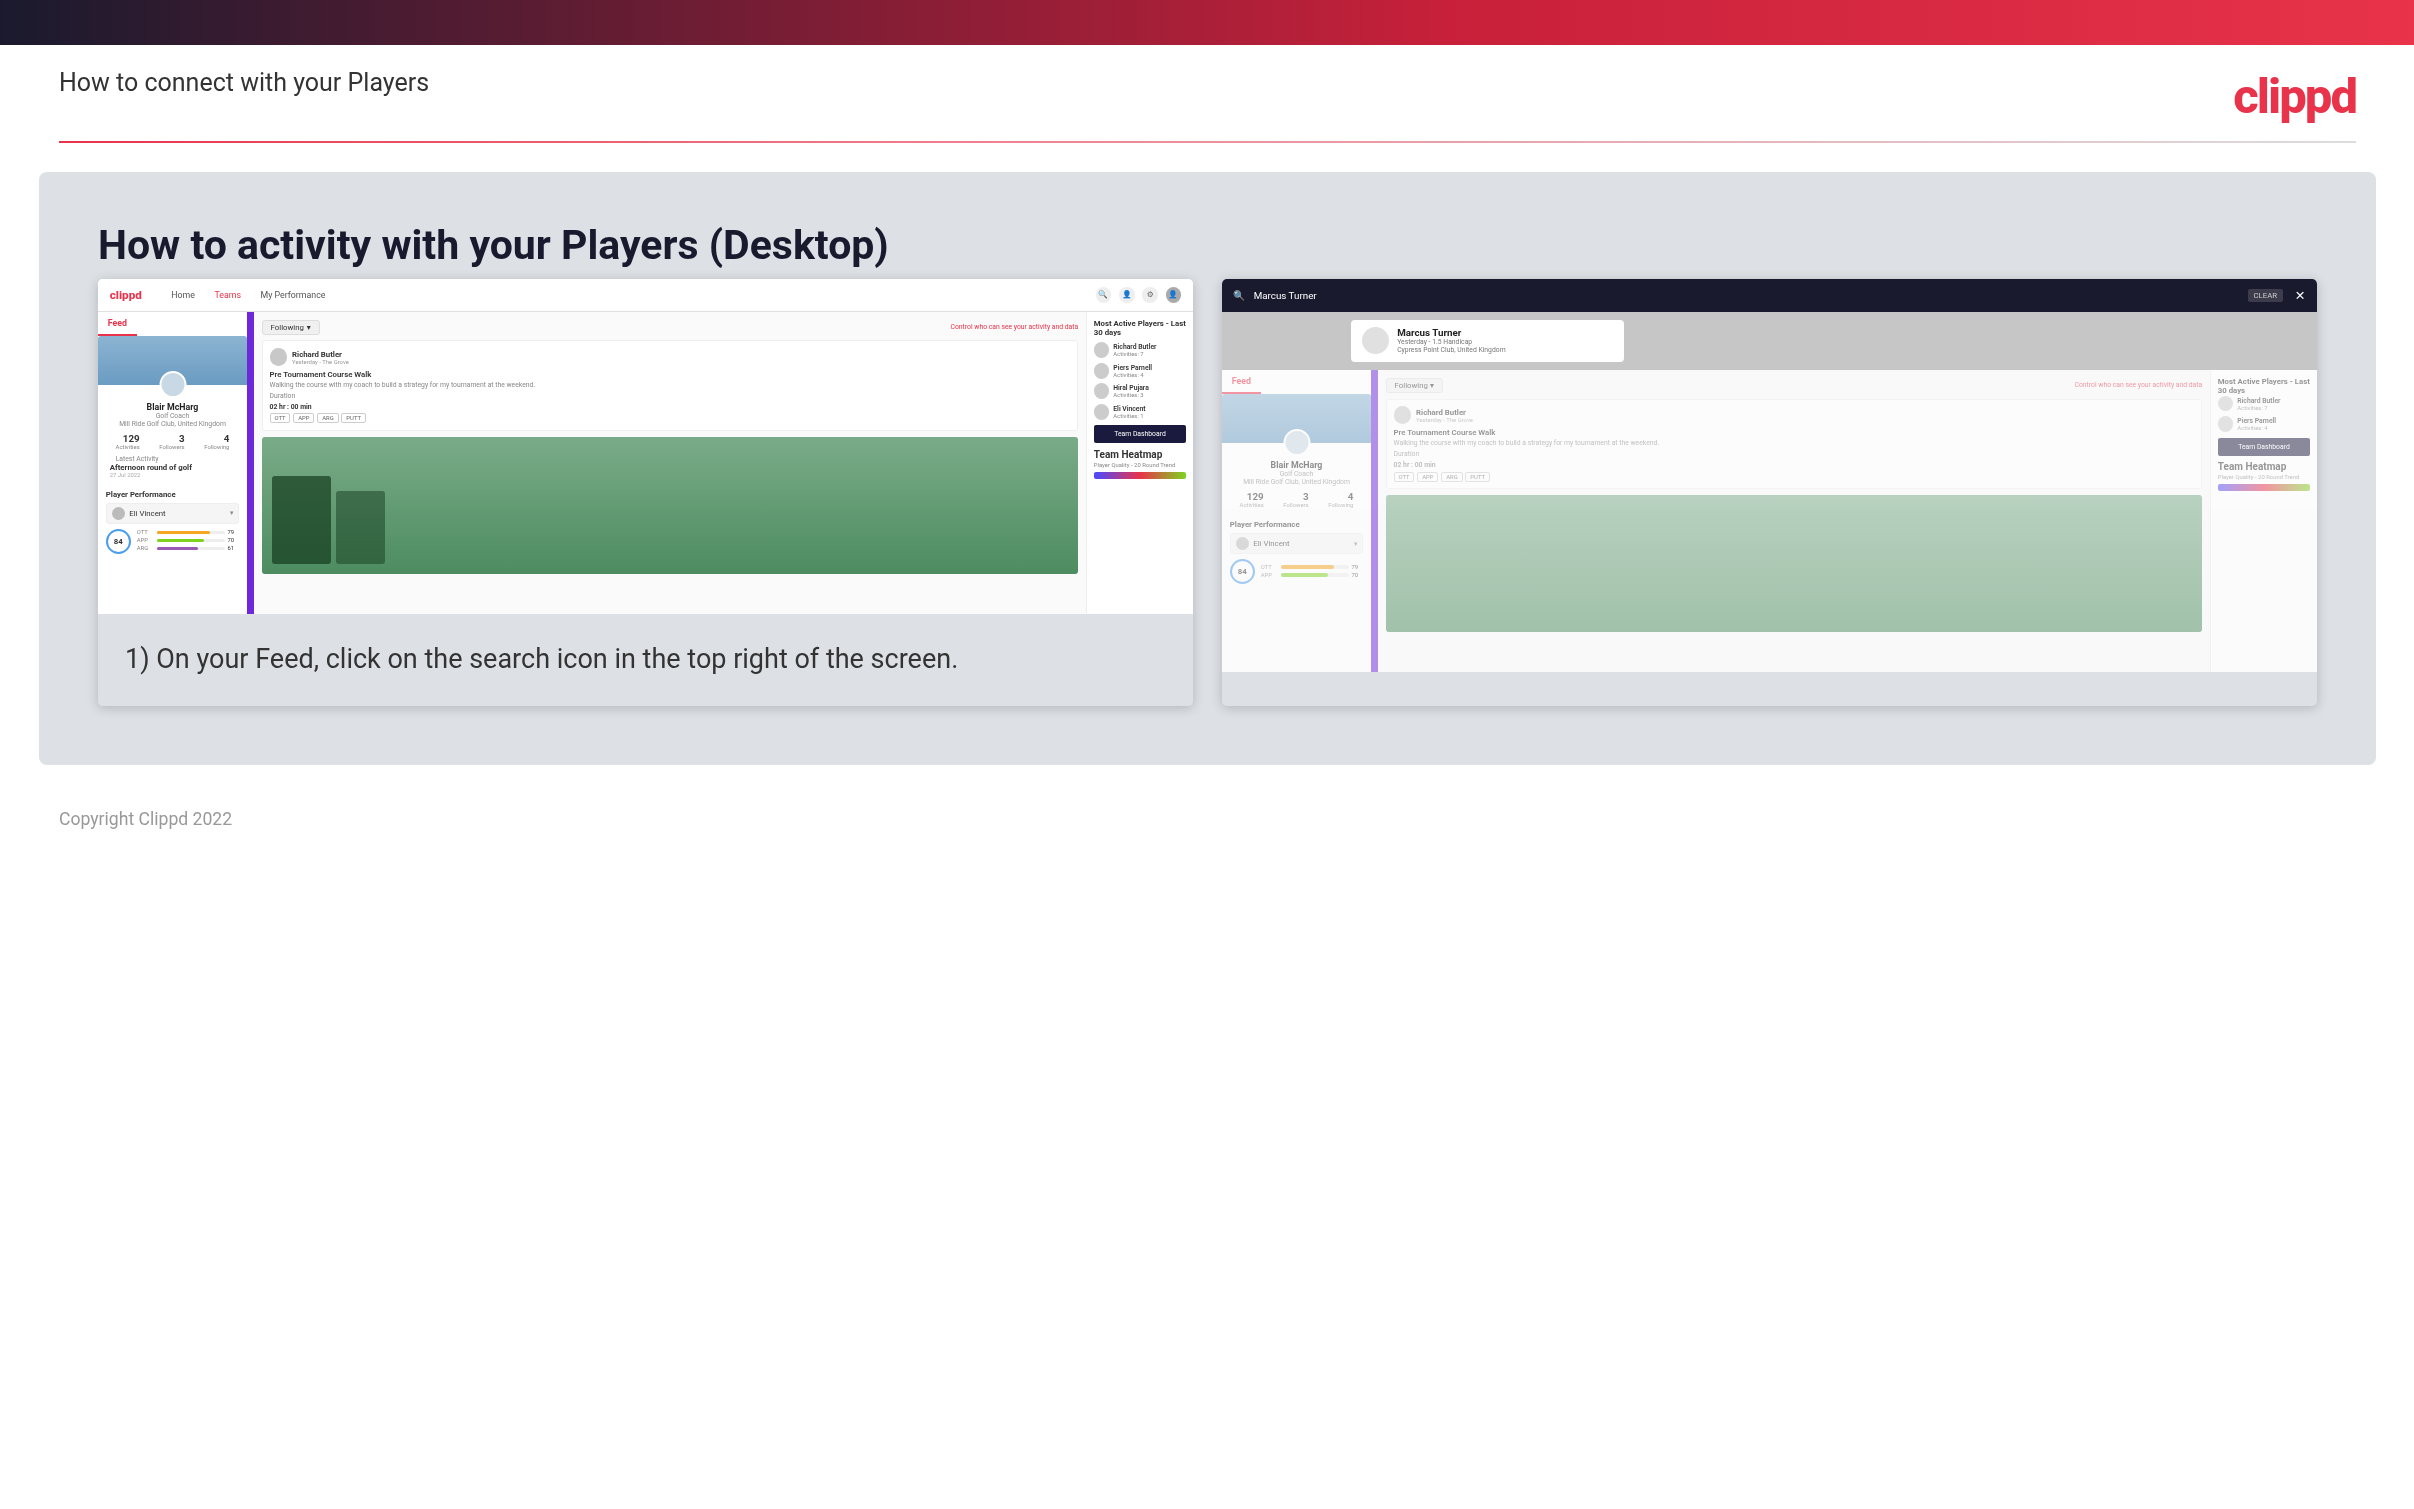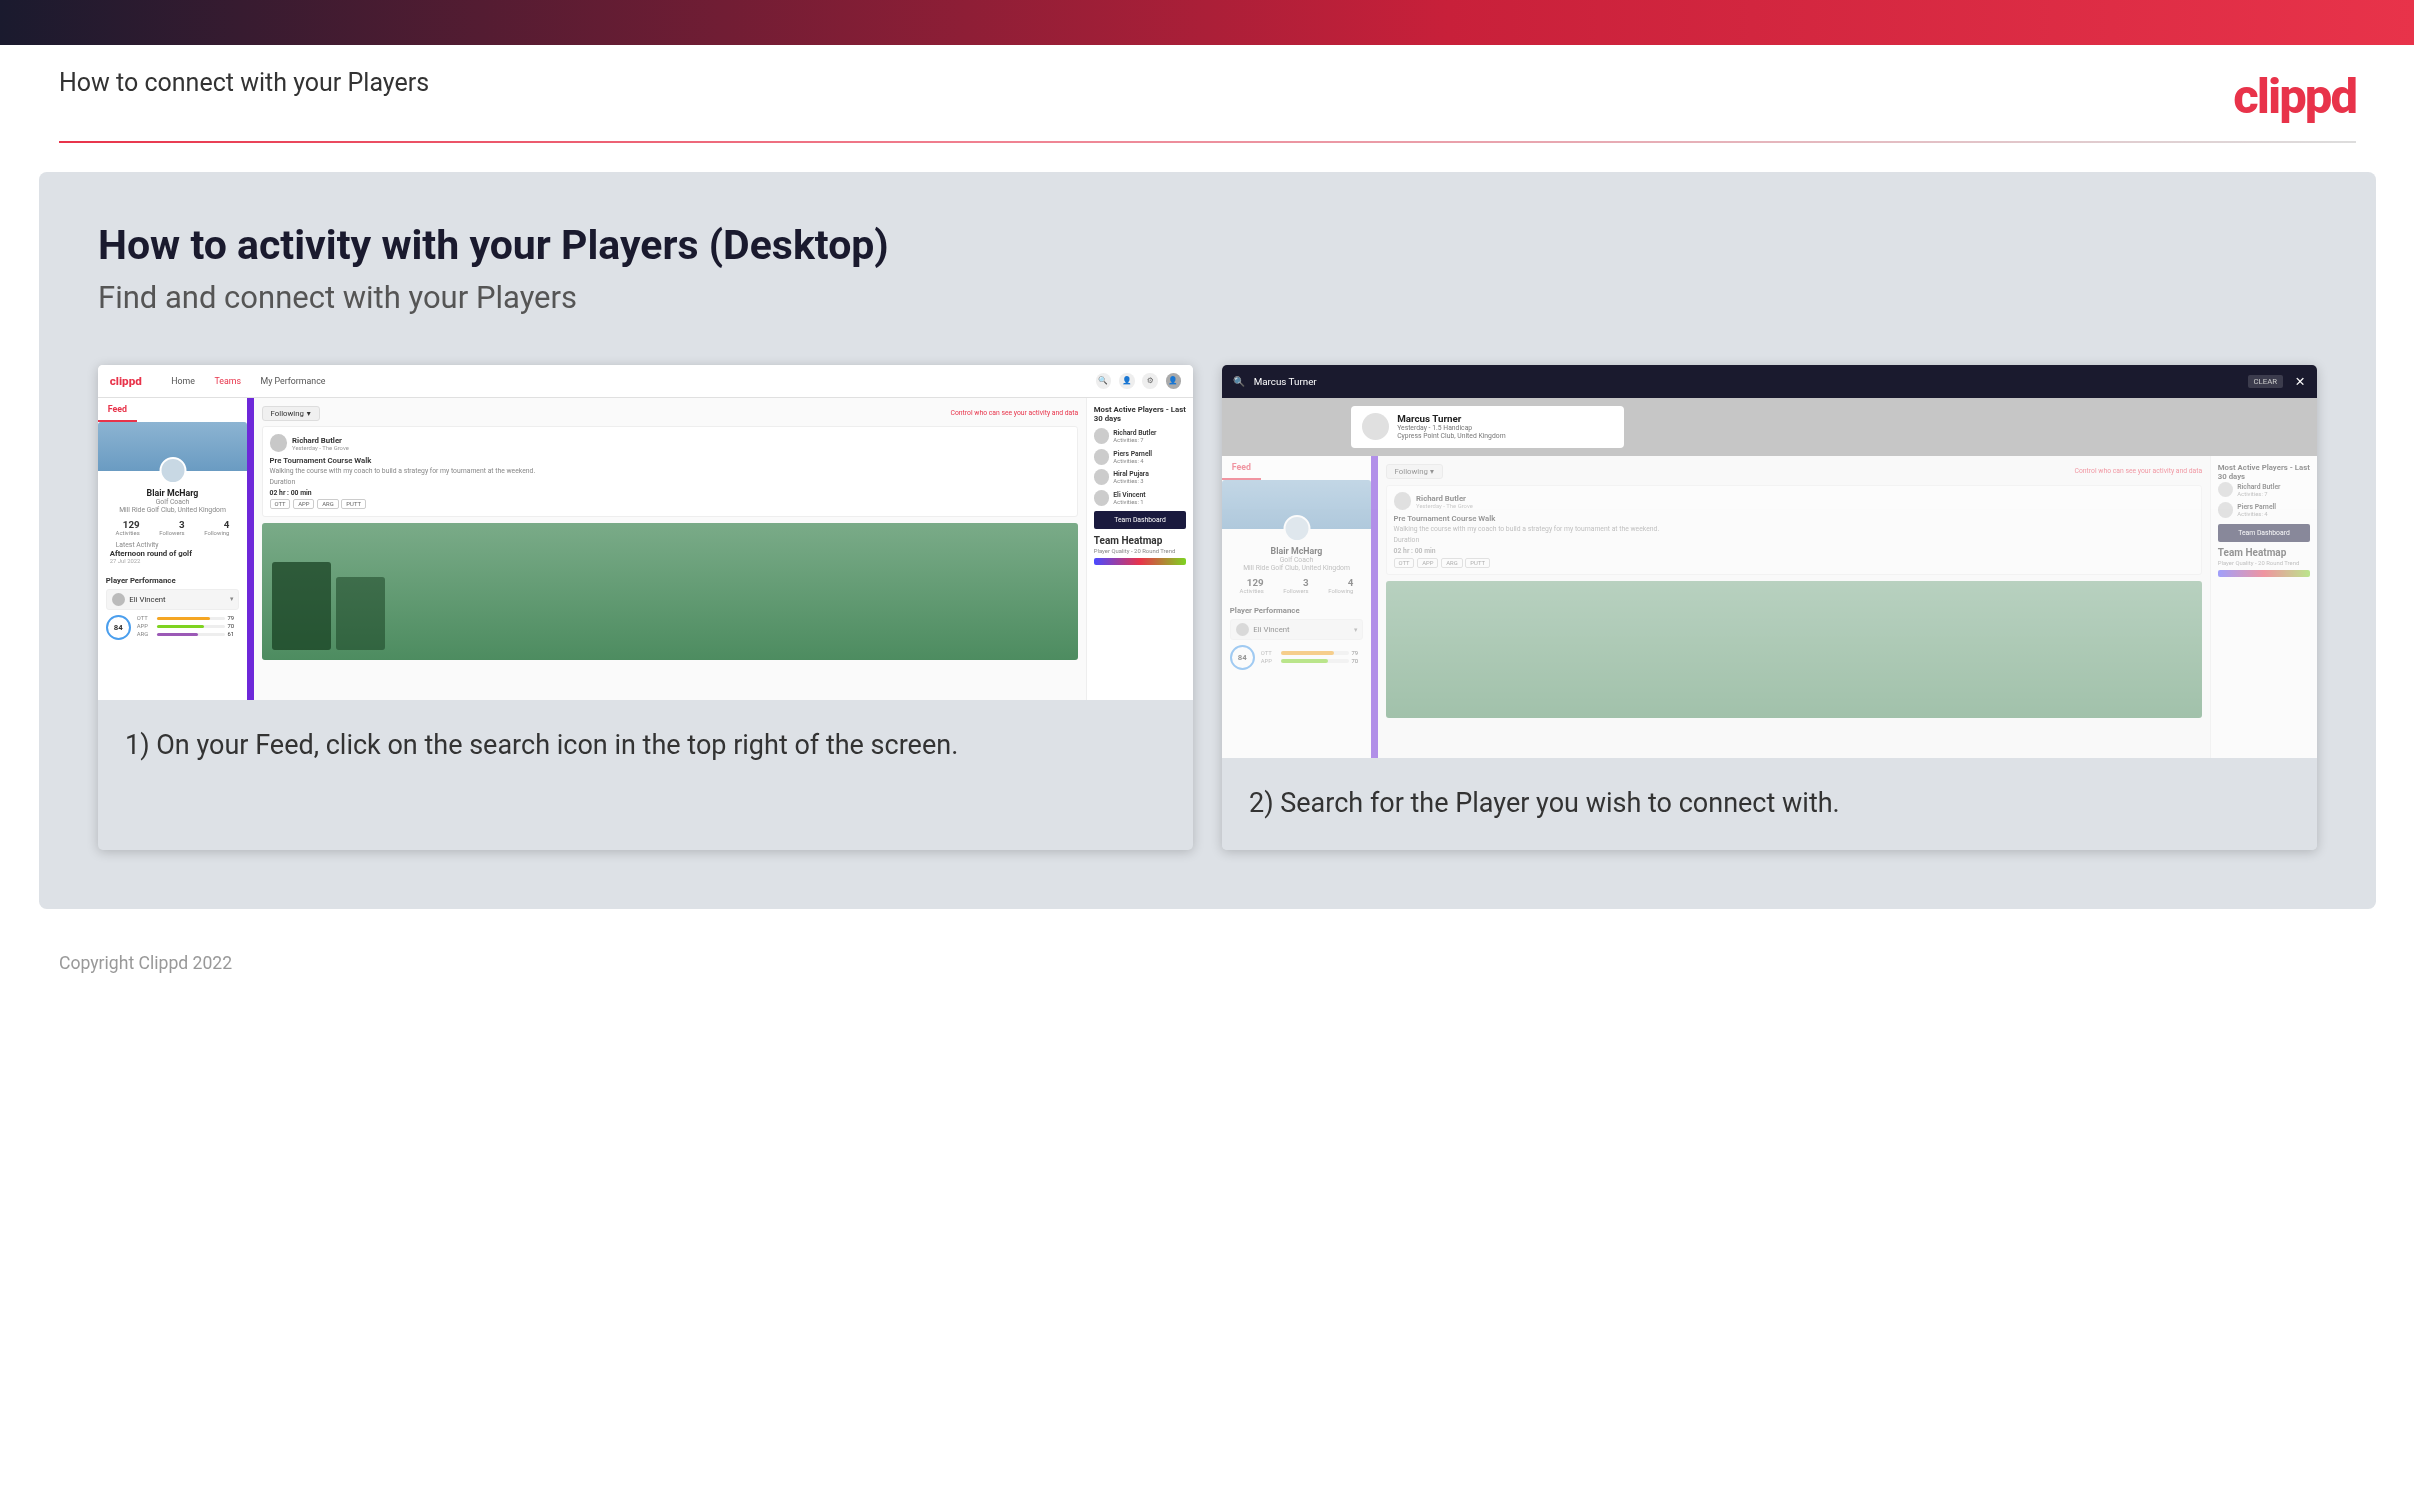--- a/index.html
+++ b/index.html
@@ -363,21 +363,20 @@
 <div style="display:flex; justify-content:space-between; align-items:flex-start; padding:23.4px 59px 15.6px;">
   <span style="font-size:25px; color:#333; font-weight:400;">How to connect with your Players</span>
   <span style="font-size:49px; font-weight:800; color:#e8334a; letter-spacing:-2px;">clippd</span>
 </div>
 
 <div style="height:2px; background:linear-gradient(90deg, #e8334a 0%, #f08090 40%, #ddd 100%); margin:0 59px 0;"></div>
 
 <div style="background:#dde1e6; margin:29px 39px; border-radius:7.8px; padding:49px 59px 59px;">
 
   <div style="font-size:41px; font-weight:700; color:#1a1a2e; margin-bottom:9.8px;">How to activity with your Players (Desktop)</div>
-  <div style="font-size:31px; color:#555; font-weight:400; margin-bottom:49px;">Find and connect with your Players</div>
 
   <div style="display:flex; gap:29px;">
 
     <div style="flex:1; border-radius:4.9px; overflow:hidden; box-shadow:0 2px 11.7px rgba(0,0,0,0.2);">
 
       <div class="clippd-app">
 
         <div class="clippd-nav">
           <span class="clippd-logo">clippd</span>
           <div style="display:flex;">
@@ -674,23 +673,20 @@
               </div>
             </div>
             <div class="cr-team-btn">Team Dashboard</div>
             <div class="cr-heatmap-title">Team Heatmap</div>
             <div class="cr-heatmap-sub">Player Quality - 20 Round Trend</div>
             <div class="cr-heatmap-bar"></div>
           </div>
         </div>
       </div>
 
-      <div class="step-text-area">
-        <div class="step-number-text">2) Search for the Player you wish to connect with.</div>
-      </div>
     </div>
 
   </div>
 </div>
 
 <div style="padding:15.6px 59px 29px;">
   <span style="font-size:17.6px; color:#999;">Copyright Clippd 2022</span>
 </div>
 
 

